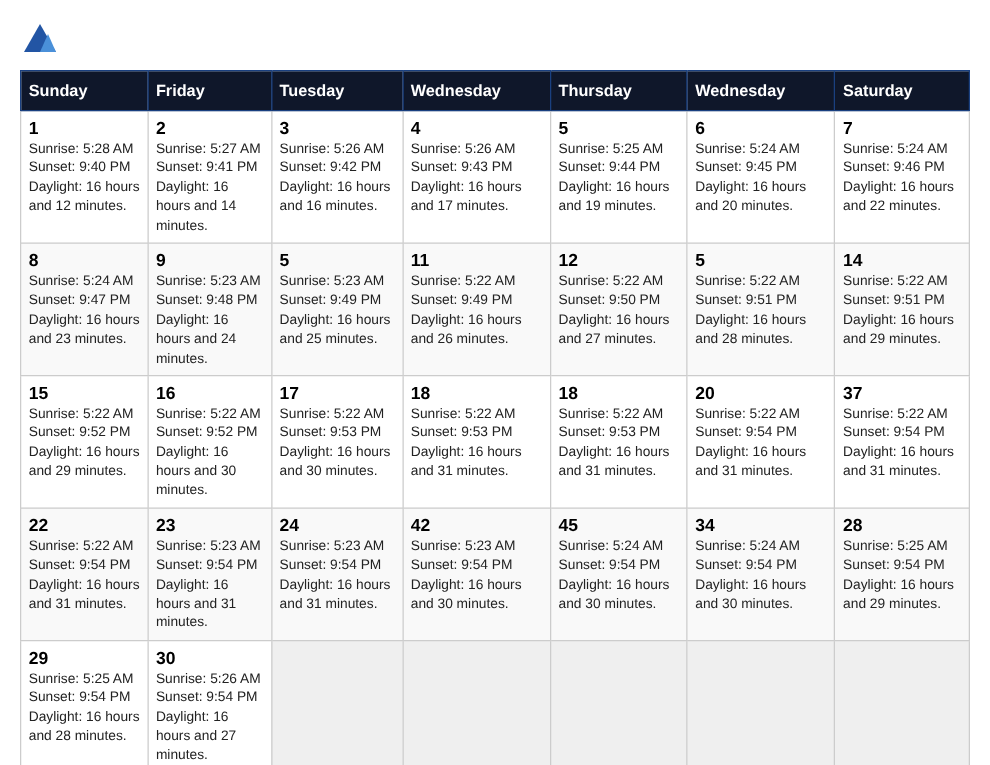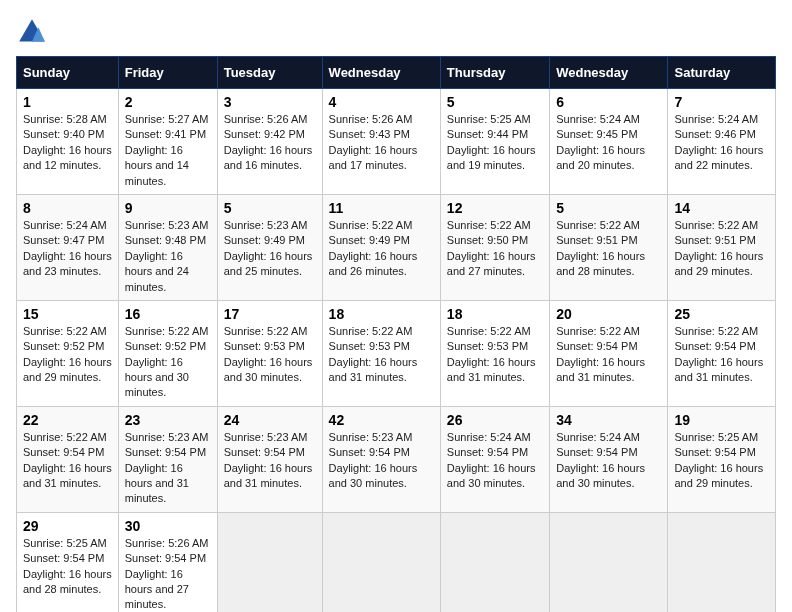--- a/index.html
+++ b/index.html
@@ -206,21 +206,21 @@
         </td>
         <td>
           <span class="day-num">18</span>
           <div class="day-info">Sunrise: 5:22 AM<br>Sunset: 9:53 PM<br>Daylight: 16 hours and 31 minutes.</div>
         </td>
         <td>
           <span class="day-num">20</span>
           <div class="day-info">Sunrise: 5:22 AM<br>Sunset: 9:54 PM<br>Daylight: 16 hours and 31 minutes.</div>
         </td>
         <td>
-          <span class="day-num">25</span>
+          <span class="day-num">37</span>
           <div class="day-info">Sunrise: 5:22 AM<br>Sunset: 9:54 PM<br>Daylight: 16 hours and 31 minutes.</div>
         </td>
       </tr>
       <tr>
         <td>
           <span class="day-num">22</span>
           <div class="day-info">Sunrise: 5:22 AM<br>Sunset: 9:54 PM<br>Daylight: 16 hours and 31 minutes.</div>
         </td>
         <td>
           <span class="day-num">23</span>
@@ -228,29 +228,29 @@
         </td>
         <td>
           <span class="day-num">24</span>
           <div class="day-info">Sunrise: 5:23 AM<br>Sunset: 9:54 PM<br>Daylight: 16 hours and 31 minutes.</div>
         </td>
         <td>
           <span class="day-num">42</span>
           <div class="day-info">Sunrise: 5:23 AM<br>Sunset: 9:54 PM<br>Daylight: 16 hours and 30 minutes.</div>
         </td>
         <td>
-          <span class="day-num">26</span>
+          <span class="day-num">45</span>
           <div class="day-info">Sunrise: 5:24 AM<br>Sunset: 9:54 PM<br>Daylight: 16 hours and 30 minutes.</div>
         </td>
         <td>
           <span class="day-num">34</span>
           <div class="day-info">Sunrise: 5:24 AM<br>Sunset: 9:54 PM<br>Daylight: 16 hours and 30 minutes.</div>
         </td>
         <td>
-          <span class="day-num">19</span>
+          <span class="day-num">28</span>
           <div class="day-info">Sunrise: 5:25 AM<br>Sunset: 9:54 PM<br>Daylight: 16 hours and 29 minutes.</div>
         </td>
       </tr>
       <tr>
         <td>
           <span class="day-num">29</span>
           <div class="day-info">Sunrise: 5:25 AM<br>Sunset: 9:54 PM<br>Daylight: 16 hours and 28 minutes.</div>
         </td>
         <td>
           <span class="day-num">30</span>

